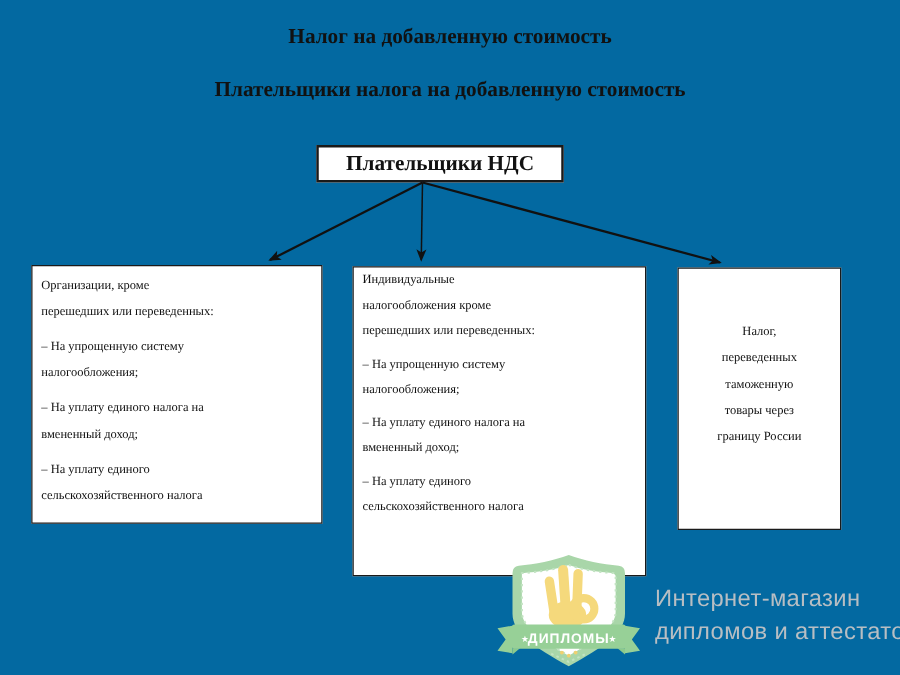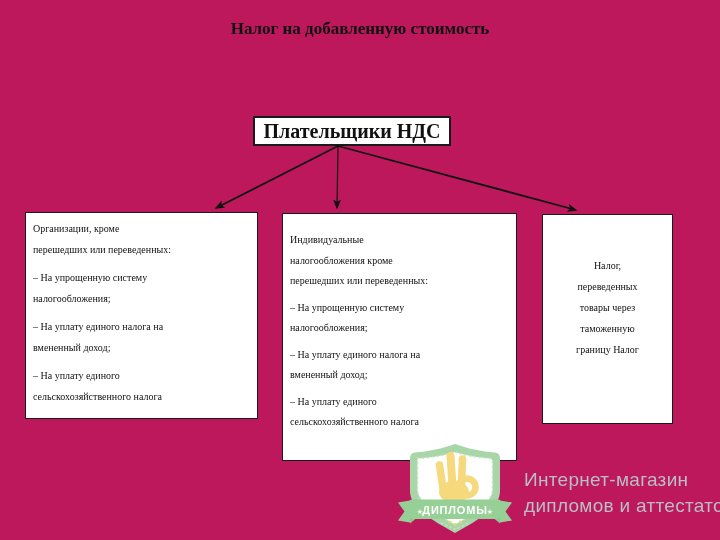--- a/index.html
+++ b/index.html
@@ -3,60 +3,61 @@
 <meta charset="utf-8">
 <style>
   :root {
     --box_border:#1a1a1a; --text:#111111; --arrow:#111111;
     --badge_green:#a9d6a9; --badge_green_dark:#8cc98c; --badge_ribbon:#97d097;
     --badge_hand:#f5d97c; --badge_dot:#f0d070; --badge_dotted:#c2e3c2;
     --tagline_gray:#b8bec3;
   }
   * { margin:0; padding:0; box-sizing:border-box; }
   html,body { width:720px; height:540px; background:#ffffff; overflow:hidden; }
-  .page { position:relative; width:720px; height:540px; background:#be185d;
+  .page { position:relative; width:720px; height:540px; background:#0369a1;
           font-family:"Liberation Serif","DejaVu Serif",serif; color:var(--text); }
 
   .title { position:absolute; top:19px; left:0; width:720px; text-align:center;
            font-size:17px; font-weight:bold; }
   .subtitle { position:absolute; top:62px; left:0; width:720px; text-align:center;
               font-size:17px; font-weight:bold; }
 
   .root-box { position:absolute; left:253px; top:116px; width:198px; height:30px;
               border:2px solid var(--box_border); display:flex; align-items:center;
-              justify-content:center; font-size:20px; font-weight:bold; background:#fff; }
+              justify-content:center; font-size:17px; font-weight:bold; background:#fff; }
 
   .arrows { position:absolute; left:0; top:0; width:720px; height:540px;
             pointer-events:none; }
   .arrows line { stroke:var(--arrow); }
 
   .box { position:absolute; border:1px solid var(--box_border); background:#fff;
          font-size:10px; line-height:21px; }
   .box .line { white-space:nowrap; }
   .box-left  { left:25px;  top:212px; width:233px; height:207px; padding:5px 7px; }
   .box-left .para { margin-bottom:7px; }
-  .box-mid   { left:282px; top:213px; width:235px; height:248px; padding:16px 7px;
+  .box-mid   { left:282px; top:213px; width:235px; height:248px; padding:0 7px;
                line-height:20.5px; }
   .box-mid .para { margin-bottom:6px; }
   .box-right { left:542px; top:214px; width:131px; height:210px; padding:40px 4px 0 4px;
                text-align:center; }
 
   .watermark { position:absolute; left:396px; top:442px; width:324px; height:98px; }
   .badge { position:absolute; left:0; top:0; width:118px; height:97px; }
   .tagline { position:absolute; left:128px; top:25px;
              font-family:"Liberation Sans","DejaVu Sans",sans-serif;
              font-size:19px; line-height:26px; color:var(--tagline_gray);
              letter-spacing:0.3px; white-space:nowrap; }
 </style>
 </head>
 <body>
 
 <div class="page">
 
   <div class="title">Налог на добавленную стоимость</div>
+  <div class="subtitle">Плательщики налога на добавленную стоимость</div>
 
   <div class="root-box">
     <span>Плательщики НДС</span>
   </div>
 
   <svg class="arrows" viewBox="0 0 720 540">
     <defs>
       <marker id="ah" markerWidth="11" markerHeight="9" refX="8.5" refY="4.5" orient="auto" markerUnits="userSpaceOnUse">
         <path d="M0,0.5 L10,4.5 L0,8.5 L2.5,4.5 Z" fill="#111111"></path>
       </marker>
@@ -101,23 +102,23 @@
     </div>
     <div class="para">
       <div class="line">– На уплату единого</div>
       <div class="line">сельскохозяйственного налога</div>
     </div>
   </div>
 
   <div class="box box-right">
     <div class="line">Налог,</div>
     <div class="line">переведенных</div>
+    <div class="line">таможенную</div>
     <div class="line">товары через</div>
-    <div class="line">таможенную</div>
-    <div class="line">границу Налог</div>
+    <div class="line">границу России</div>
   </div>
 
   <div class="watermark">
     <svg class="badge" viewBox="0 0 118 97">
 
       <path d="M59 2 C71 6.5 86 9.5 99 10.5 Q104 11 104 16.5 L104 49 C104 64 87 75.5 59 91 C31 75.5 14 64 14 49 L14 16.5 Q14 11 19 10.5 C32 9.5 47 6.5 59 2 Z" style="fill:var(--badge_green)"></path>
 
       <path d="M59 10 C69 13.5 81 15.5 95 16.5 L96.5 18.5 L96.5 47.5 C96.5 59.5 81 70 59 82.5 C37 70 21.5 59.5 21.5 47.5 L21.5 16.5 C35.5 15.5 49 13.5 59 10 Z" fill="#ffffff" style="stroke:var(--badge_dotted)" stroke-width="1.6" stroke-dasharray="1.8 3.2"></path>
 
       <g>

